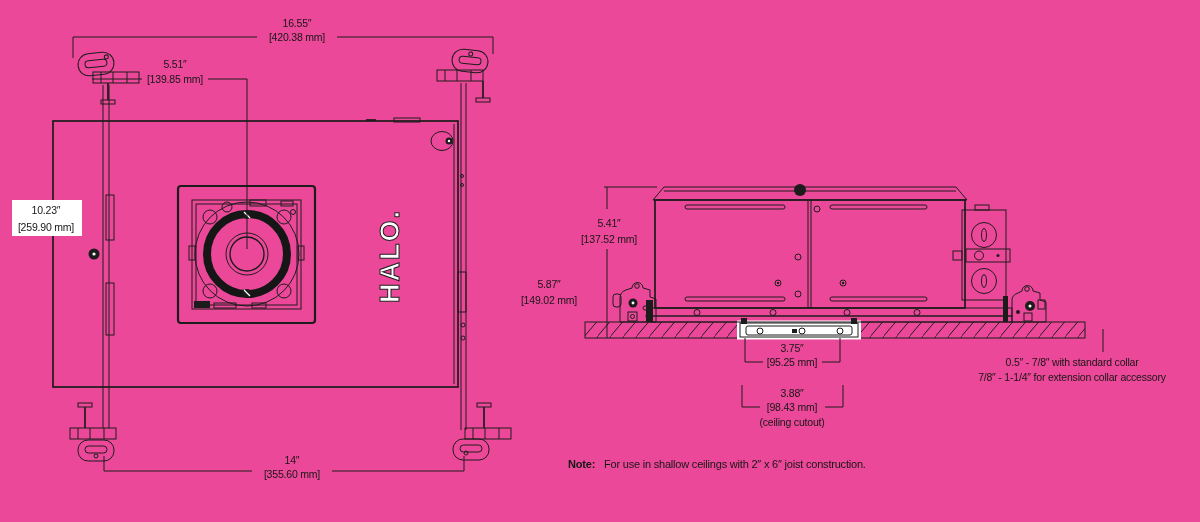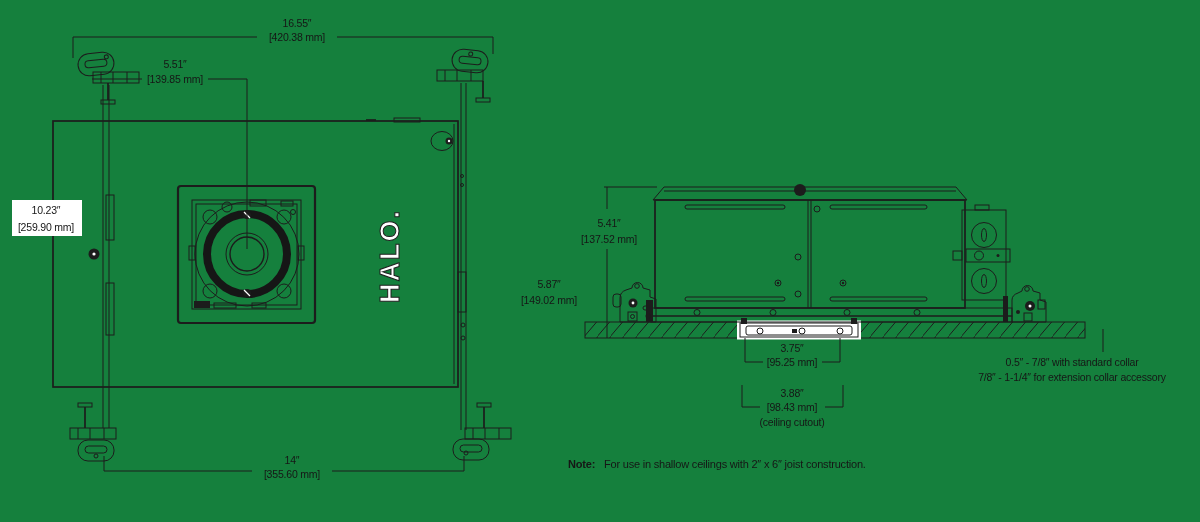--- a/index.html
+++ b/index.html
@@ -1,16 +1,16 @@
 <!DOCTYPE html>
 <html><head>
 <meta charset="utf-8">
 <style>
   html,body{margin:0;padding:0;background:#fff;}
-  .canvas{width:1200px;height:522px;position:relative;background:#15803d;overflow:hidden;}
+  .canvas{width:1200px;height:522px;position:relative;background:#ec4899;overflow:hidden;}
   svg{display:block;}
   .ln{stroke:#1c1c1c;stroke-width:1;fill:none;}
   .ln2{stroke:#1c1c1c;stroke-width:1.7;fill:none;}
   .fl{fill:#1c1c1c;stroke:none;}
   .wh{fill:#ffffff;stroke:none;}
   .whl{stroke:#ffffff;stroke-width:1.2;fill:none;}
   .hatch{fill:url(#hatchpat);stroke:#1c1c1c;stroke-width:1;}
   text{font-family:"Liberation Sans","DejaVu Sans",sans-serif;font-size:10.5px;fill:#161616;letter-spacing:-0.2px;}
   .tc{text-anchor:middle;}
   .b{font-weight:bold;}

